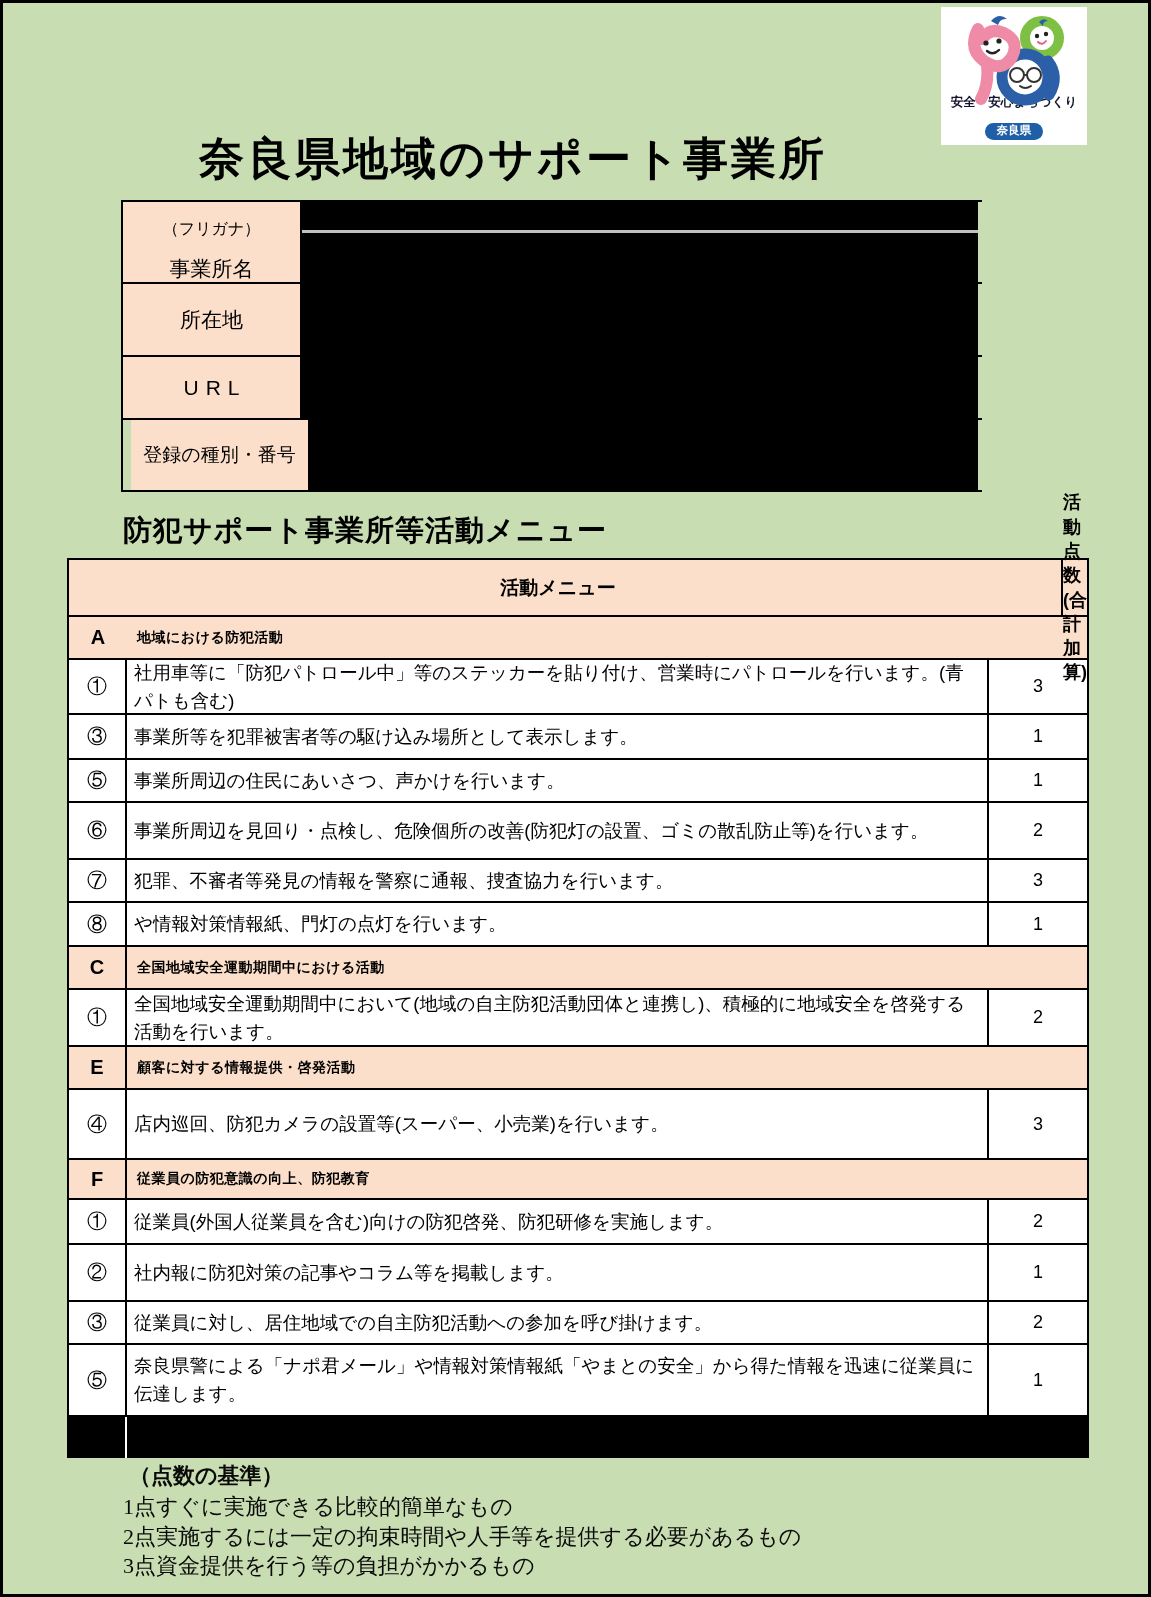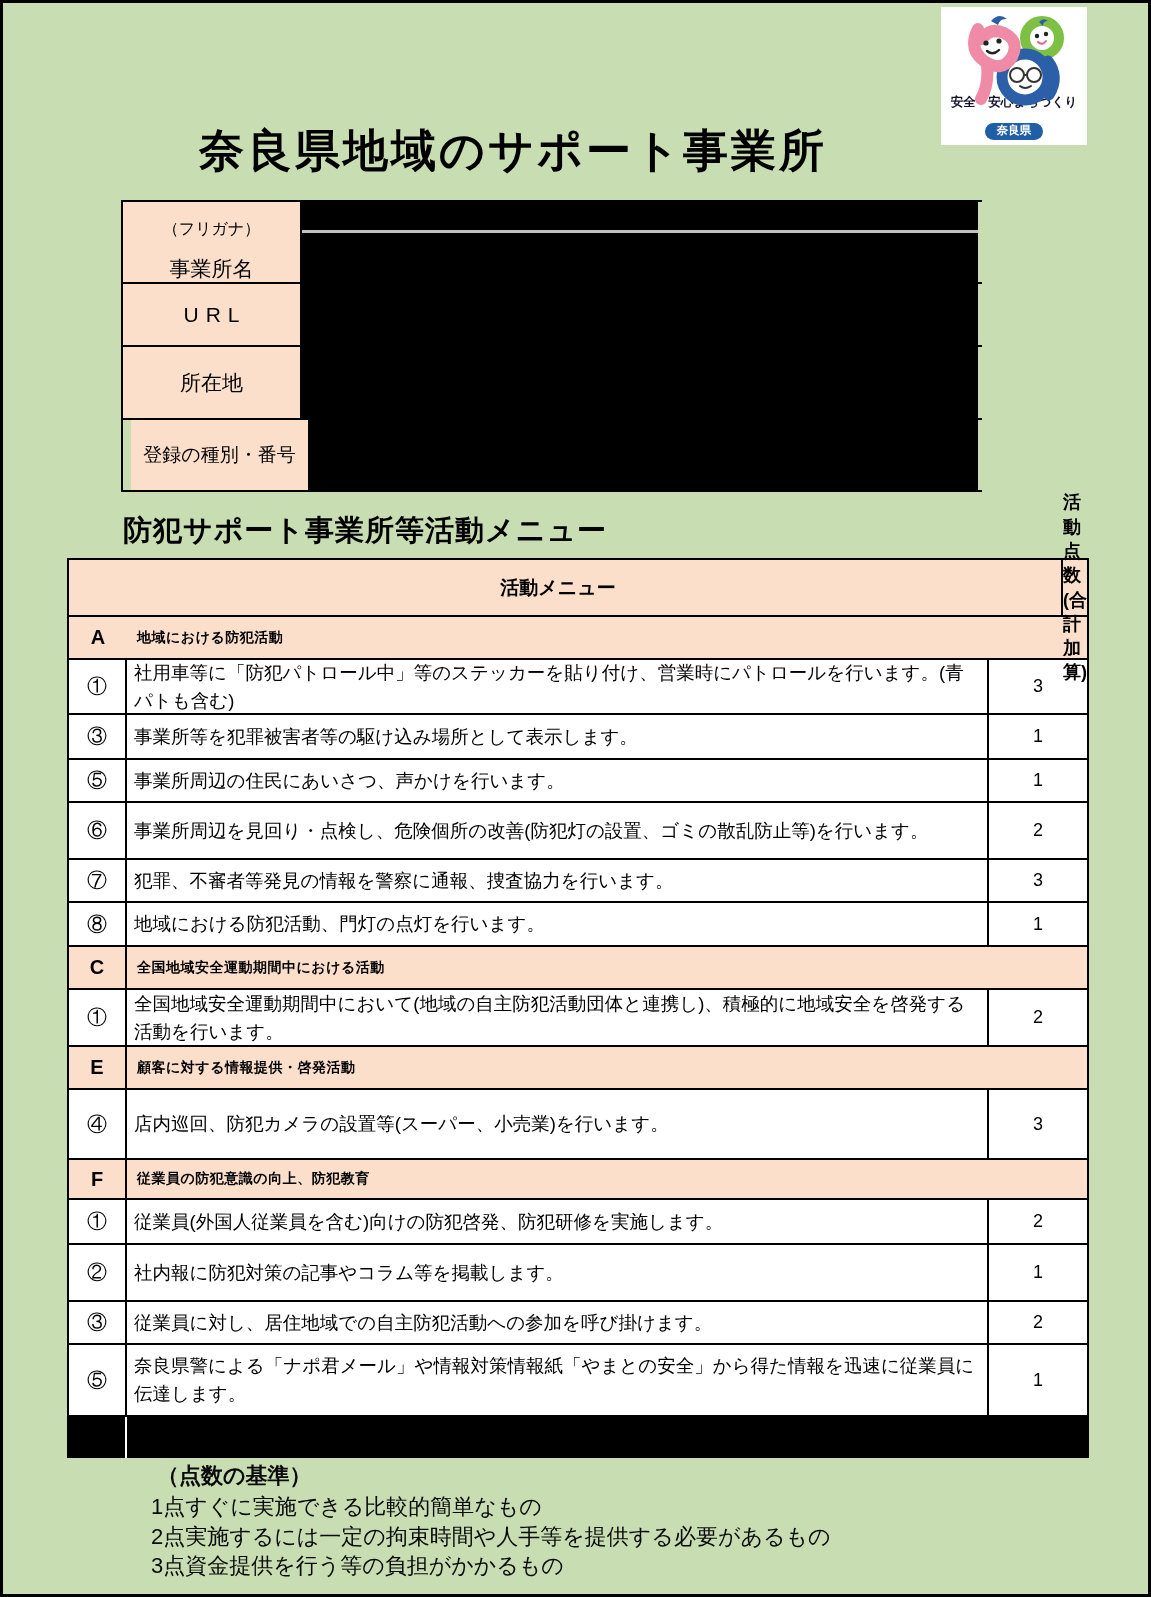--- a/index.html
+++ b/index.html
@@ -28,21 +28,21 @@
   .logo-caption { font-size: 12.5px; font-weight: bold; color: #14142e; white-space: nowrap; letter-spacing: 0; }
   .logo-badge {
     margin-top: 12px;
     background: var(--badge-bg, #1f5fa8); color: #fff;
     font-size: 11.5px; font-weight: bold;
     border-radius: 9px; padding: 1px 12px 2px; line-height: 1.2;
   }
 
   
   .page-title {
-    position: absolute; top: 118px; left: 0; width: 1020px;
+    position: absolute; top: 126px; left: 0; width: 1020px;
     text-align: center;
     font-size: 45px; font-weight: bold; letter-spacing: 3px;
     white-space: nowrap;
   }
 
   
   .form-table {
     position: absolute; left: 118px; top: 197px; width: 861px;
     border: 2px solid #000; border-right: none;
   }
@@ -100,22 +100,22 @@
     display: flex; align-items: center;
     padding: 3px 10px 3px 7px; font-size: 18.5px; line-height: 1.5;
   }
   .icell-pts { flex: 1; display: flex; align-items: center; justify-content: center; font-size: 18px; }
   .mrow.redacted { background: var(--redaction, #000); margin: 0 -2px -2px; position: relative; }
   .redaction-divider { position: absolute; left: 58px; top: 0; bottom: 0; width: 2px; background: #fff; }
 
   
   .notes {
     position: absolute; left: 120px; top: 1458px;
-    font-family: Liberation Sans, sans-serif;
-    font-size: 22px; line-height: 1.33; color: #0a0a0a; margin-left: 28px;
+    font-family: Liberation Serif, serif;
+    font-size: 22px; line-height: 1.33; color: #0a0a0a;
   }
   .notes-heading { font-weight: bold; margin-left: 6px; margin-bottom: 2px; }
 </style>
 </head>
 <body>
 
 <div class="page">
 
   <div class="logo-box">
     <svg width="122" height="98" viewBox="0 0 122 98">
@@ -149,26 +149,26 @@
   <div class="form-table">
     <div class="form-row" style="height:82px">
       <div class="form-label flabel-stacked">
         <div class="furigana">（フリガナ）</div>
         <div>事業所名</div>
       </div>
       <div class="form-value">
         <div class="furigana-line"></div>
       </div>
     </div>
+    <div class="form-row" style="height:73px">
+      <div class="form-label">所在地</div>
+      <div class="form-value"></div>
+    </div>
     <div class="form-row url-row" style="height:63px">
       <div class="form-label">URL</div>
-      <div class="form-value"></div>
-    </div>
-    <div class="form-row" style="height:73px">
-      <div class="form-label">所在地</div>
       <div class="form-value"></div>
     </div>
     <div class="form-row" style="height:70px">
       <div class="form-label small">登録の種別・番号</div>
       <div class="form-value"></div>
     </div>
   </div>
 
   <h2 class="menu-heading">防犯サポート事業所等活動メニュー</h2>
 
@@ -205,21 +205,21 @@
         <div class="icell-text">事業所周辺を見回り・点検し、危険個所の改善(防犯灯の設置、ゴミの散乱防止等)を行います。</div>
         <div class="icell-pts">2</div>
       </div>
       <div class="mrow item" style="height: 43px;">
         <div class="icell-num">⑦</div>
         <div class="icell-text">犯罪、不審者等発見の情報を警察に通報、捜査協力を行います。</div>
         <div class="icell-pts">3</div>
       </div>
       <div class="mrow item" style="height: 44px;">
         <div class="icell-num">⑧</div>
-        <div class="icell-text">地域における防犯活動、門灯の点灯を行います。</div>
+        <div class="icell-text">や情報対策情報紙、門灯の点灯を行います。</div>
         <div class="icell-pts">1</div>
       </div>
       <div class="mrow section" style="height: 43px;">
         <div class="scell-letter bordered">C</div>
         <div class="scell-title">全国地域安全運動期間中における活動</div>
       </div>
       <div class="mrow item" style="height: 57px;">
         <div class="icell-num">①</div>
         <div class="icell-text">全国地域安全運動期間中において(地域の自主防犯活動団体と連携し)、積極的に地域安全を啓発する活動を行います。</div>
         <div class="icell-pts">2</div>

